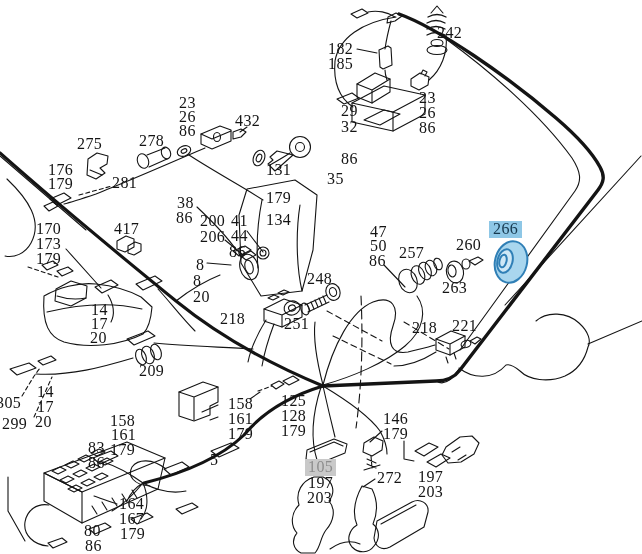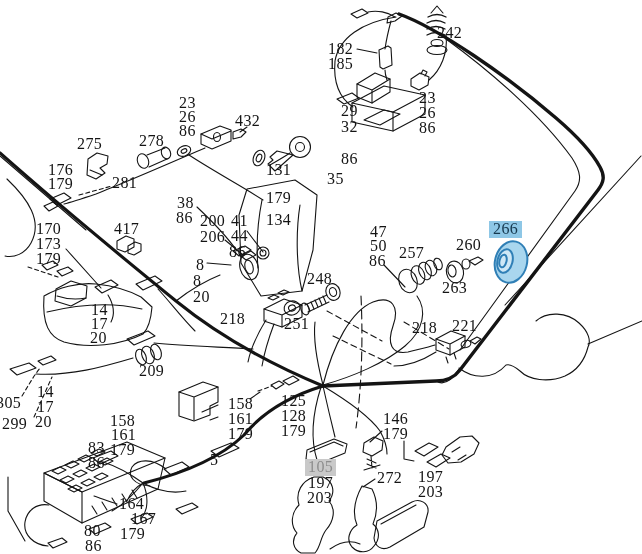--- a/index.html
+++ b/index.html
@@ -311,21 +311,21 @@
       <div class="callout" style="left: 37px; top: 385px;">14</div>
       <div class="callout" style="left: 37px; top: 400px;">17</div>
       <div class="callout" style="left: 35px; top: 415px;">20</div>
       <div class="callout" style="left: 110px; top: 414px;">158</div>
       <div class="callout" style="left: 111px; top: 428px;">161</div>
       <div class="callout" style="left: 110px; top: 443px;">179</div>
       <div class="callout" style="left: 88px; top: 441px;">83</div>
       <div class="callout" style="left: 88px; top: 456px;">86</div>
       <div class="callout" style="left: 210px; top: 453px;">5</div>
       <div class="callout" style="left: 119px; top: 497px;">164</div>
-      <div class="callout" style="left: 119px; top: 512px; margin-left: 12px;">167</div>
+      <div class="callout" style="left: 119px; top: 512px;">167</div>
       <div class="callout" style="left: 120px; top: 527px;">179</div>
       <div class="callout" style="left: 84px; top: 524px;">80</div>
       <div class="callout" style="left: 85px; top: 539px;">86</div>
       <div class="callout" style="left: 228px; top: 397px;">158</div>
       <div class="callout" style="left: 228px; top: 412px;">161</div>
       <div class="callout" style="left: 228px; top: 427px;">179</div>
       <div class="callout" style="left: 281px; top: 394px;">125</div>
       <div class="callout" style="left: 281px; top: 409px;">128</div>
       <div class="callout" style="left: 281px; top: 424px;">179</div>
       <div class="callout" style="left: 383px; top: 412px;">146</div>

